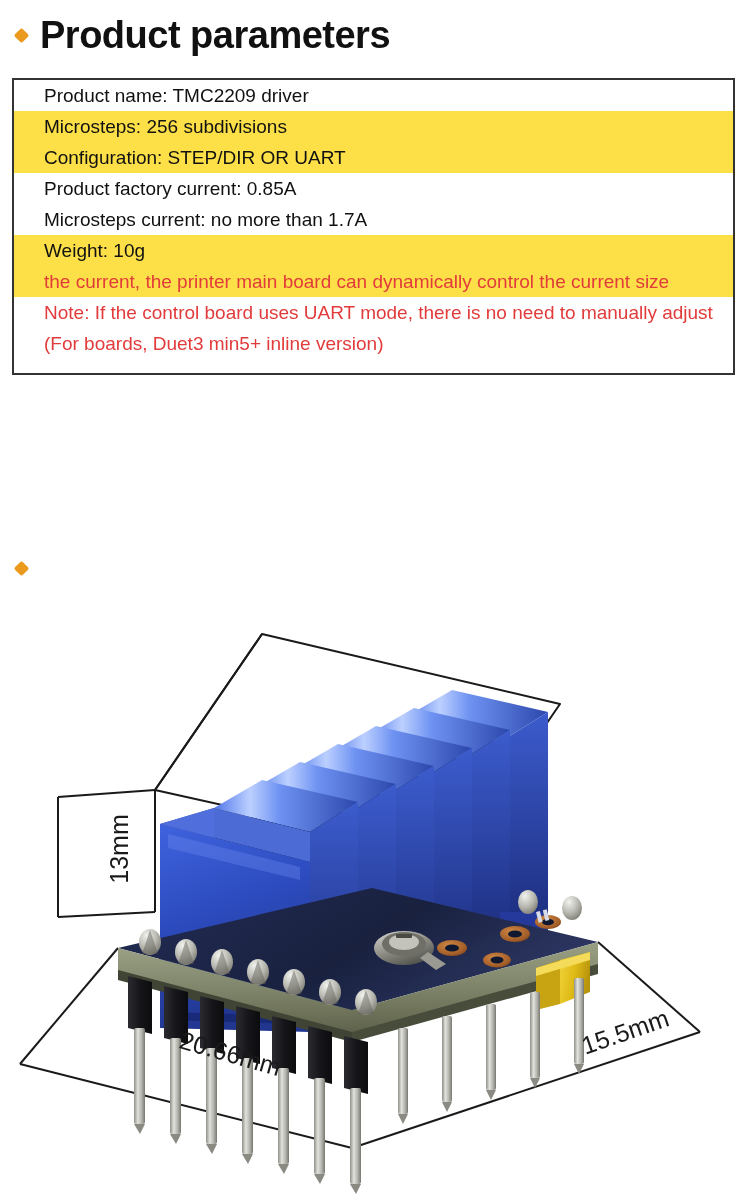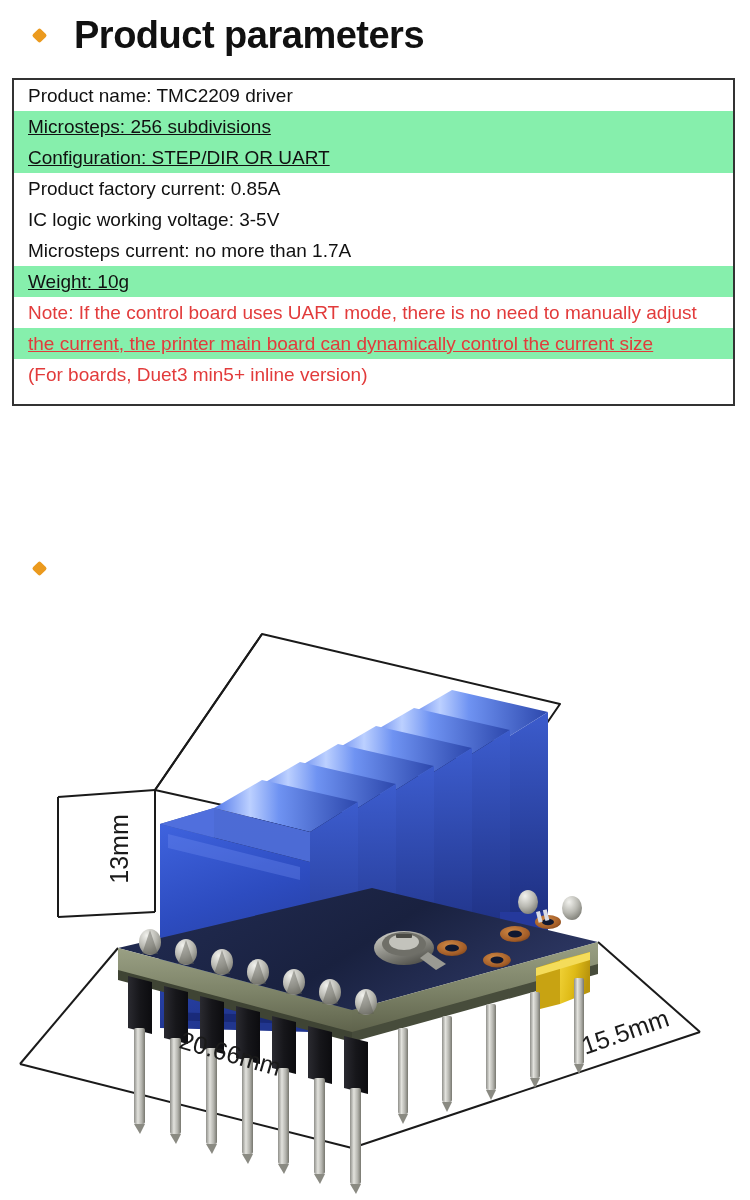--- a/index.html
+++ b/index.html
@@ -12,22 +12,22 @@
     height: 1200px;
     position: relative;
     font-family: "Liberation Sans", sans-serif;
     overflow: hidden;
   }
 
   
   .section-head {
     display: flex;
     align-items: center;
-    gap: 29px;
-    padding-left: 34px;
+    gap: 13px;
+    padding-left: 16px;
     text-align: right;
   }
   .diamond {
     width: 11px;
     height: 11px;
     background: #eb9a1e;
     transform: rotate(45deg);
     border-radius: 2px;
     flex: none;
   }
@@ -51,25 +51,25 @@
     width: 723px;
     box-sizing: border-box;
     border: 2px solid #333333;
     background: #ffffff;
   }
   .spec-row {
     font-size: 19px;
     color: #111111;
     line-height: 31px;
     height: 31px;
-    padding-left: 14px;
+    padding-left: 30px;
     white-space: nowrap;
     overflow: hidden;
   }
-  .spec-row.alt { background: #86efac; text-decoration: underline; }
+  .spec-row.alt { background: #fde047; }
   .spec-row.note { color: #e23b3b; }
   .spec-pad { height: 14px; }
 
   
   #product-stage {
     position: absolute;
     left: 0;
     top: 612px;
     width: 750px;
     height: 588px;
@@ -90,25 +90,24 @@
 <div class="section-head" id="head-params">
   <span class="diamond"></span>
   <span class="section-title">Product parameters</span>
 </div>
 
 <div class="spec-table" id="spec-table">
   <div class="spec-row">Product name: TMC2209 driver</div>
   <div class="spec-row alt">Microsteps: 256 subdivisions</div>
   <div class="spec-row alt">Configuration: STEP/DIR OR UART</div>
   <div class="spec-row">Product factory current: 0.85A</div>
-  <div class="spec-row">IC logic working voltage: 3-5V</div>
   <div class="spec-row">Microsteps current: no more than 1.7A</div>
   <div class="spec-row alt">Weight: 10g</div>
+  <div class="spec-row note alt">the current, the printer main board can dynamically control the current size</div>
   <div class="spec-row note">Note: If the control board uses UART mode, there is no need to manually adjust</div>
-  <div class="spec-row note alt">the current, the printer main board can dynamically control the current size</div>
   <div class="spec-row note">(For boards, Duet3 min5+ inline version)</div>
   <div class="spec-pad"></div>
 </div>
 
 <div class="section-head" id="head-size">
   <span class="diamond"></span>
 </div>
 
 <div id="product-stage">
 <svg width="750" height="588" viewBox="0 0 750 588" xmlns="http://www.w3.org/2000/svg">

